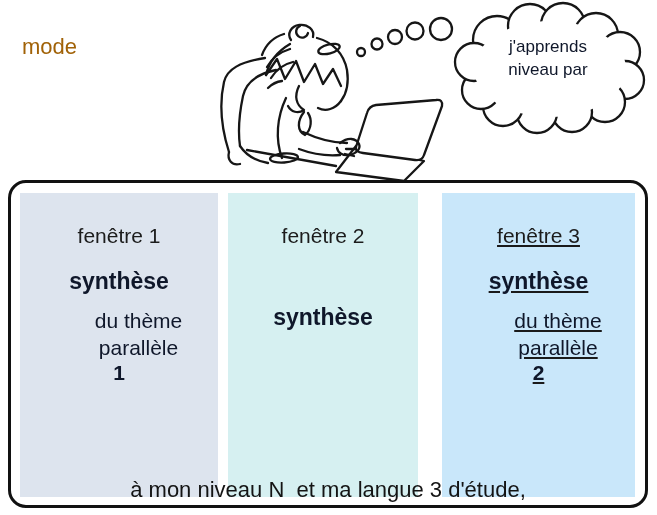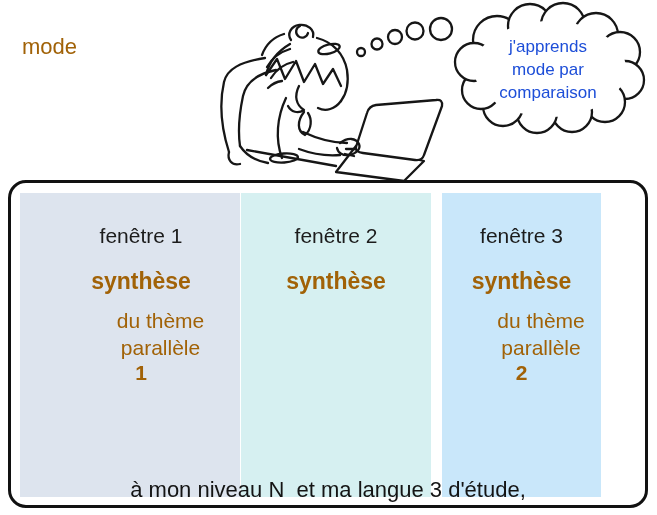--- a/index.html
+++ b/index.html
@@ -11,45 +11,45 @@
   .mode-label{
     position:absolute;left:22px;top:34px;font-size:22px;line-height:1.2;color:#a16207;
   }
   .mode-title{
     position:absolute;left:9px;top:66px;font-size:40px;font-weight:700;
     letter-spacing:-1px;line-height:1.15;
   }
   .illustration{position:absolute;left:200px;top:0;width:458px;height:192px;}
   .thought-text{
     position:absolute;left:487px;top:35px;width:122px;text-align:center;
-    font-size:17px;line-height:23px;color:#1d4ed8;z-index:3;
+    font-size:17px;line-height:23px;color:#0f172a;z-index:3;
   }
   .thought-text span{display:block;}
   
   .main-box{
     position:absolute;left:8px;top:180px;width:640px;height:328px;
     border:3px solid #111;border-radius:18px;background:#fff;box-sizing:border-box;
   }
   .win{
     position:absolute;top:193px;height:304px;z-index:1;
     display:flex;flex-direction:column;align-items:center;text-align:center;
   }
-  .win-1{left:20px;width:198px;padding-left:22px;}
-  .win-2{left:241px;width:190px;}
-  .win-3{left:442px;width:159px;}
+  .win-1{left:20px;width:198px;}
+  .win-2{left:228px;width:190px;gap:36px;}
+  .win-3{left:442px;width:193px;text-decoration:underline;}
   .win-title{margin-top:30px;font-size:21px;line-height:26px;color:#1c1c1c;}
   .win-heading{margin-top:18px;font-size:23px;line-height:28px;font-weight:700;}
   .win-detail{margin-top:12px;font-size:21px;line-height:27px;white-space:normal;margin-left:39px;}
   .win-2 .win-detail{max-width:150px;}
   .win-number{font-size:21px;line-height:24px;font-weight:700;}
   .footer-note{
     position:absolute;left:8px;top:390px;width:640px;z-index:2;text-align:center;
     font-size:22px;line-height:40px;color:#141414;white-space:pre-wrap;
   }
-  .red{color:#a16207;}
+  .red{color:#0f172a;}
   svg .ln{fill:none;stroke:#161616;stroke-width:2.3;stroke-linecap:round;stroke-linejoin:round;}
   svg .fw{fill:#ffffff;stroke:#161616;stroke-width:2.3;stroke-linejoin:round;}
   svg .mask{fill:#ffffff;stroke:none;}
 </style>
 </head>
 <body>
 
 <div class="stage">
 
   <div class="mode-label">mode</div>
@@ -112,22 +112,21 @@
       <circle class="fw" cx="537" cy="113" r="20"></circle>
       <circle class="fw" cx="503" cy="106" r="20"></circle>
       <circle class="fw" cx="481" cy="90" r="19"></circle>
       <circle class="fw" cx="474" cy="62" r="19"></circle>
       <ellipse class="mask" cx="550" cy="69" rx="76" ry="48"></ellipse>
     </g>
   </svg>
 
   <div class="thought-text">
     <span>j'apprends</span>
-    <span>mode par</span>
-    <span>comparaison</span>
+    <span>niveau par</span>
   </div>
 
   <div class="main-box"></div>
 
   <div class="win win-1" style="background-color: rgb(221, 228, 238);">
     <div class="win-title">fenêtre 1</div>
     <div class="win-heading red">synthèse</div>
     <div class="win-detail red">du thème parallèle</div>
     <div class="win-number red">1</div>
   </div>

